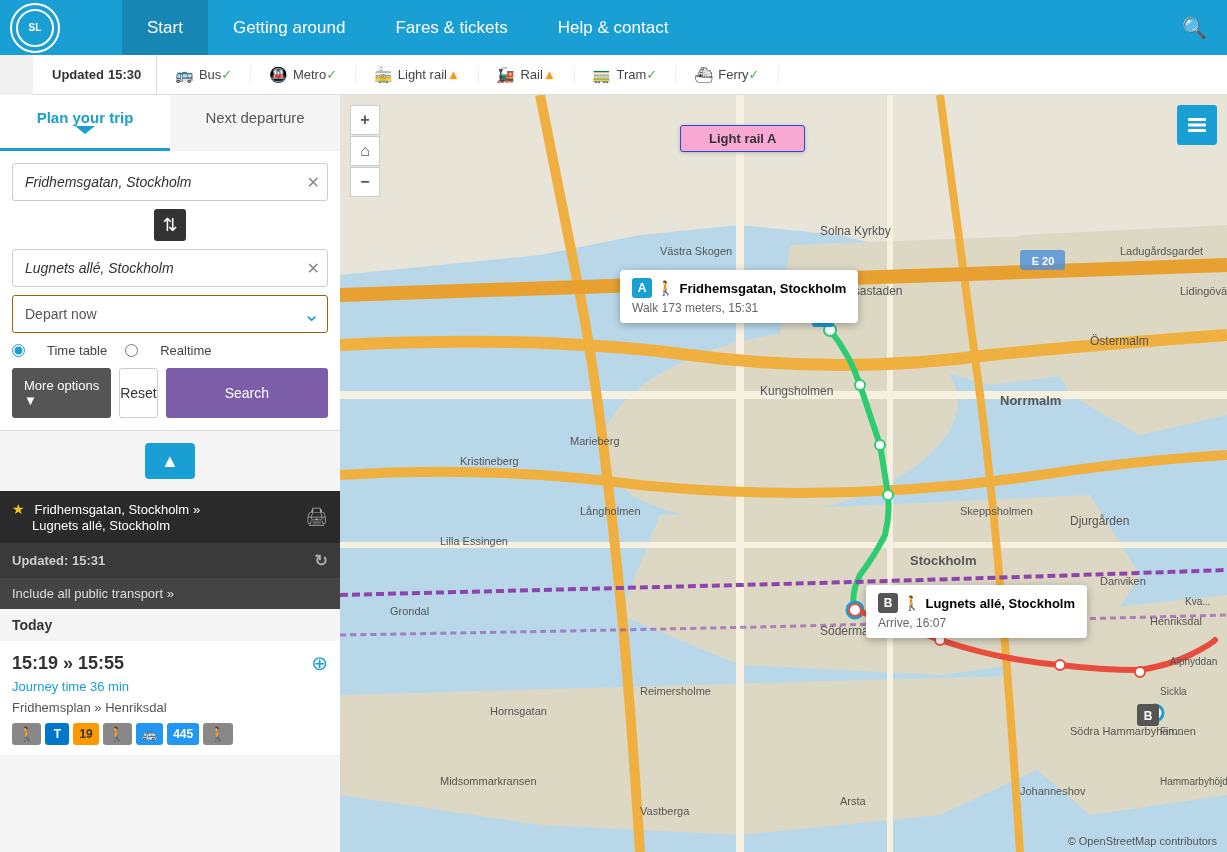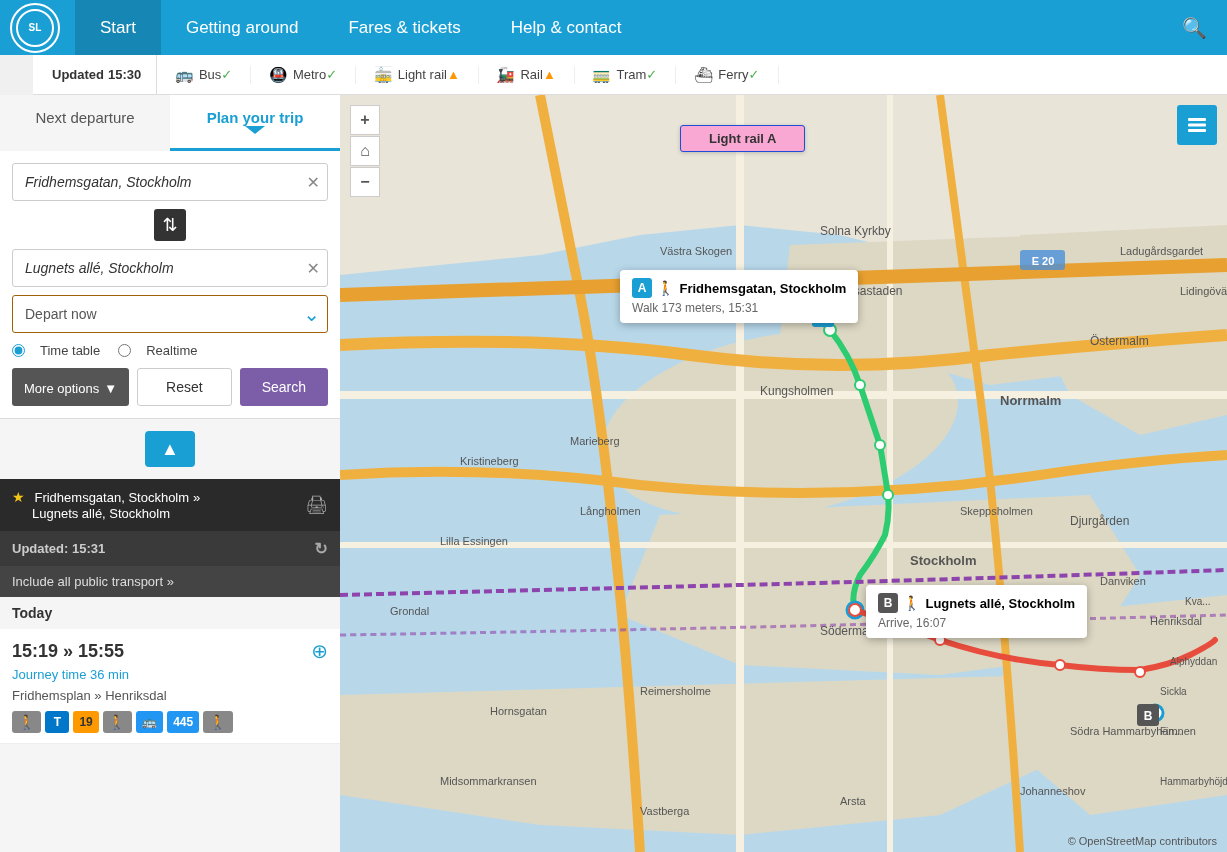--- a/index.html
+++ b/index.html
@@ -5,20 +5,21 @@
     * { box-sizing: border-box; margin: 0; padding: 0; }
     body { font-family: Arial, sans-serif; font-size: 14px; background: #f0f0f0; width: 1227px; height: 852px; overflow: hidden; }
 
     
     .header {
       background: #1a9fd4;
       display: flex;
       align-items: center;
       height: 55px;
       padding: 0 10px;
+      gap: 47px;
     }
     .logo {
       width: 50px; height: 50px;
       border-radius: 50%;
       border: 2px solid white;
       display: flex; align-items: center; justify-content: center;
       color: white; font-weight: bold; font-size: 13px;
       margin-right: 15px;
       flex-shrink: 0;
     }
@@ -155,37 +156,37 @@
       position: absolute; right: 8px; top: 50%; transform: translateY(-50%);
       color: #1a9fd4; font-size: 20px; pointer-events: none;
     }
 
     
     .radio-row {
       display: flex; align-items: center; gap: 18px;
       margin-bottom: 10px;
     }
     .radio-label {
-      display: flex; align-items: center; gap: 15px;
+      display: flex; align-items: center; gap: 22px;
       font-size: 13px; color: #444; cursor: pointer;
     }
     .radio-label input { accent-color: #1a9fd4; }
 
     
     .buttons-row {
       display: flex; gap: 8px;
     }
     .btn-more {
       background: #555; color: white; border: none; border-radius: 3px;
       padding: 10px 12px; font-size: 13px; cursor: pointer;
-      display: flex; align-items: flex-end; gap: 5px;
+      display: flex; align-items: flex-start;  flex-direction: column;
     }
     .btn-reset {
       background: white; color: #333; border: 1px solid #ccc; border-radius: 3px;
-      padding: 10px 28px; font-size: 14px; cursor: pointer;
+      padding: 10px 0; font-size: 14px; cursor: pointer;
     }
     .btn-search {
       background: #7b5ea7; color: white; border: none; border-radius: 3px;
       padding: 10px 20px; font-size: 14px; cursor: pointer; flex: 1;
     }
 
     
     .collapse-btn {
       background: #1a9fd4; color: white; border: none;
       width: 50px; height: 36px; border-radius: 4px; cursor: pointer;
@@ -399,28 +400,28 @@
       <span class="status-ok"> ✓</span>
     </div>
   </div>
 </div>
 
 <div class="main-layout">
 
   <div class="sidebar">
 
     <div class="tabs">
-      <div class="tab">
-        <span>Next departure</span>
-      </div>
       <div class="tab active">
         <span>Plan your trip</span>
         <div class="tab-indicator">
           <div class="tab-triangle"></div>
         </div>
+      </div>
+      <div class="tab">
+        <span>Next departure</span>
       </div>
     </div>
 
     <div class="trip-form">
       <div class="input-row">
         <input class="trip-input" type="text" value="Fridhemsgatan, Stockholm" style="">
         <span class="input-clear">✕</span>
       </div>
       <div class="swap-btn">⇅</div>
       <div class="input-row">

